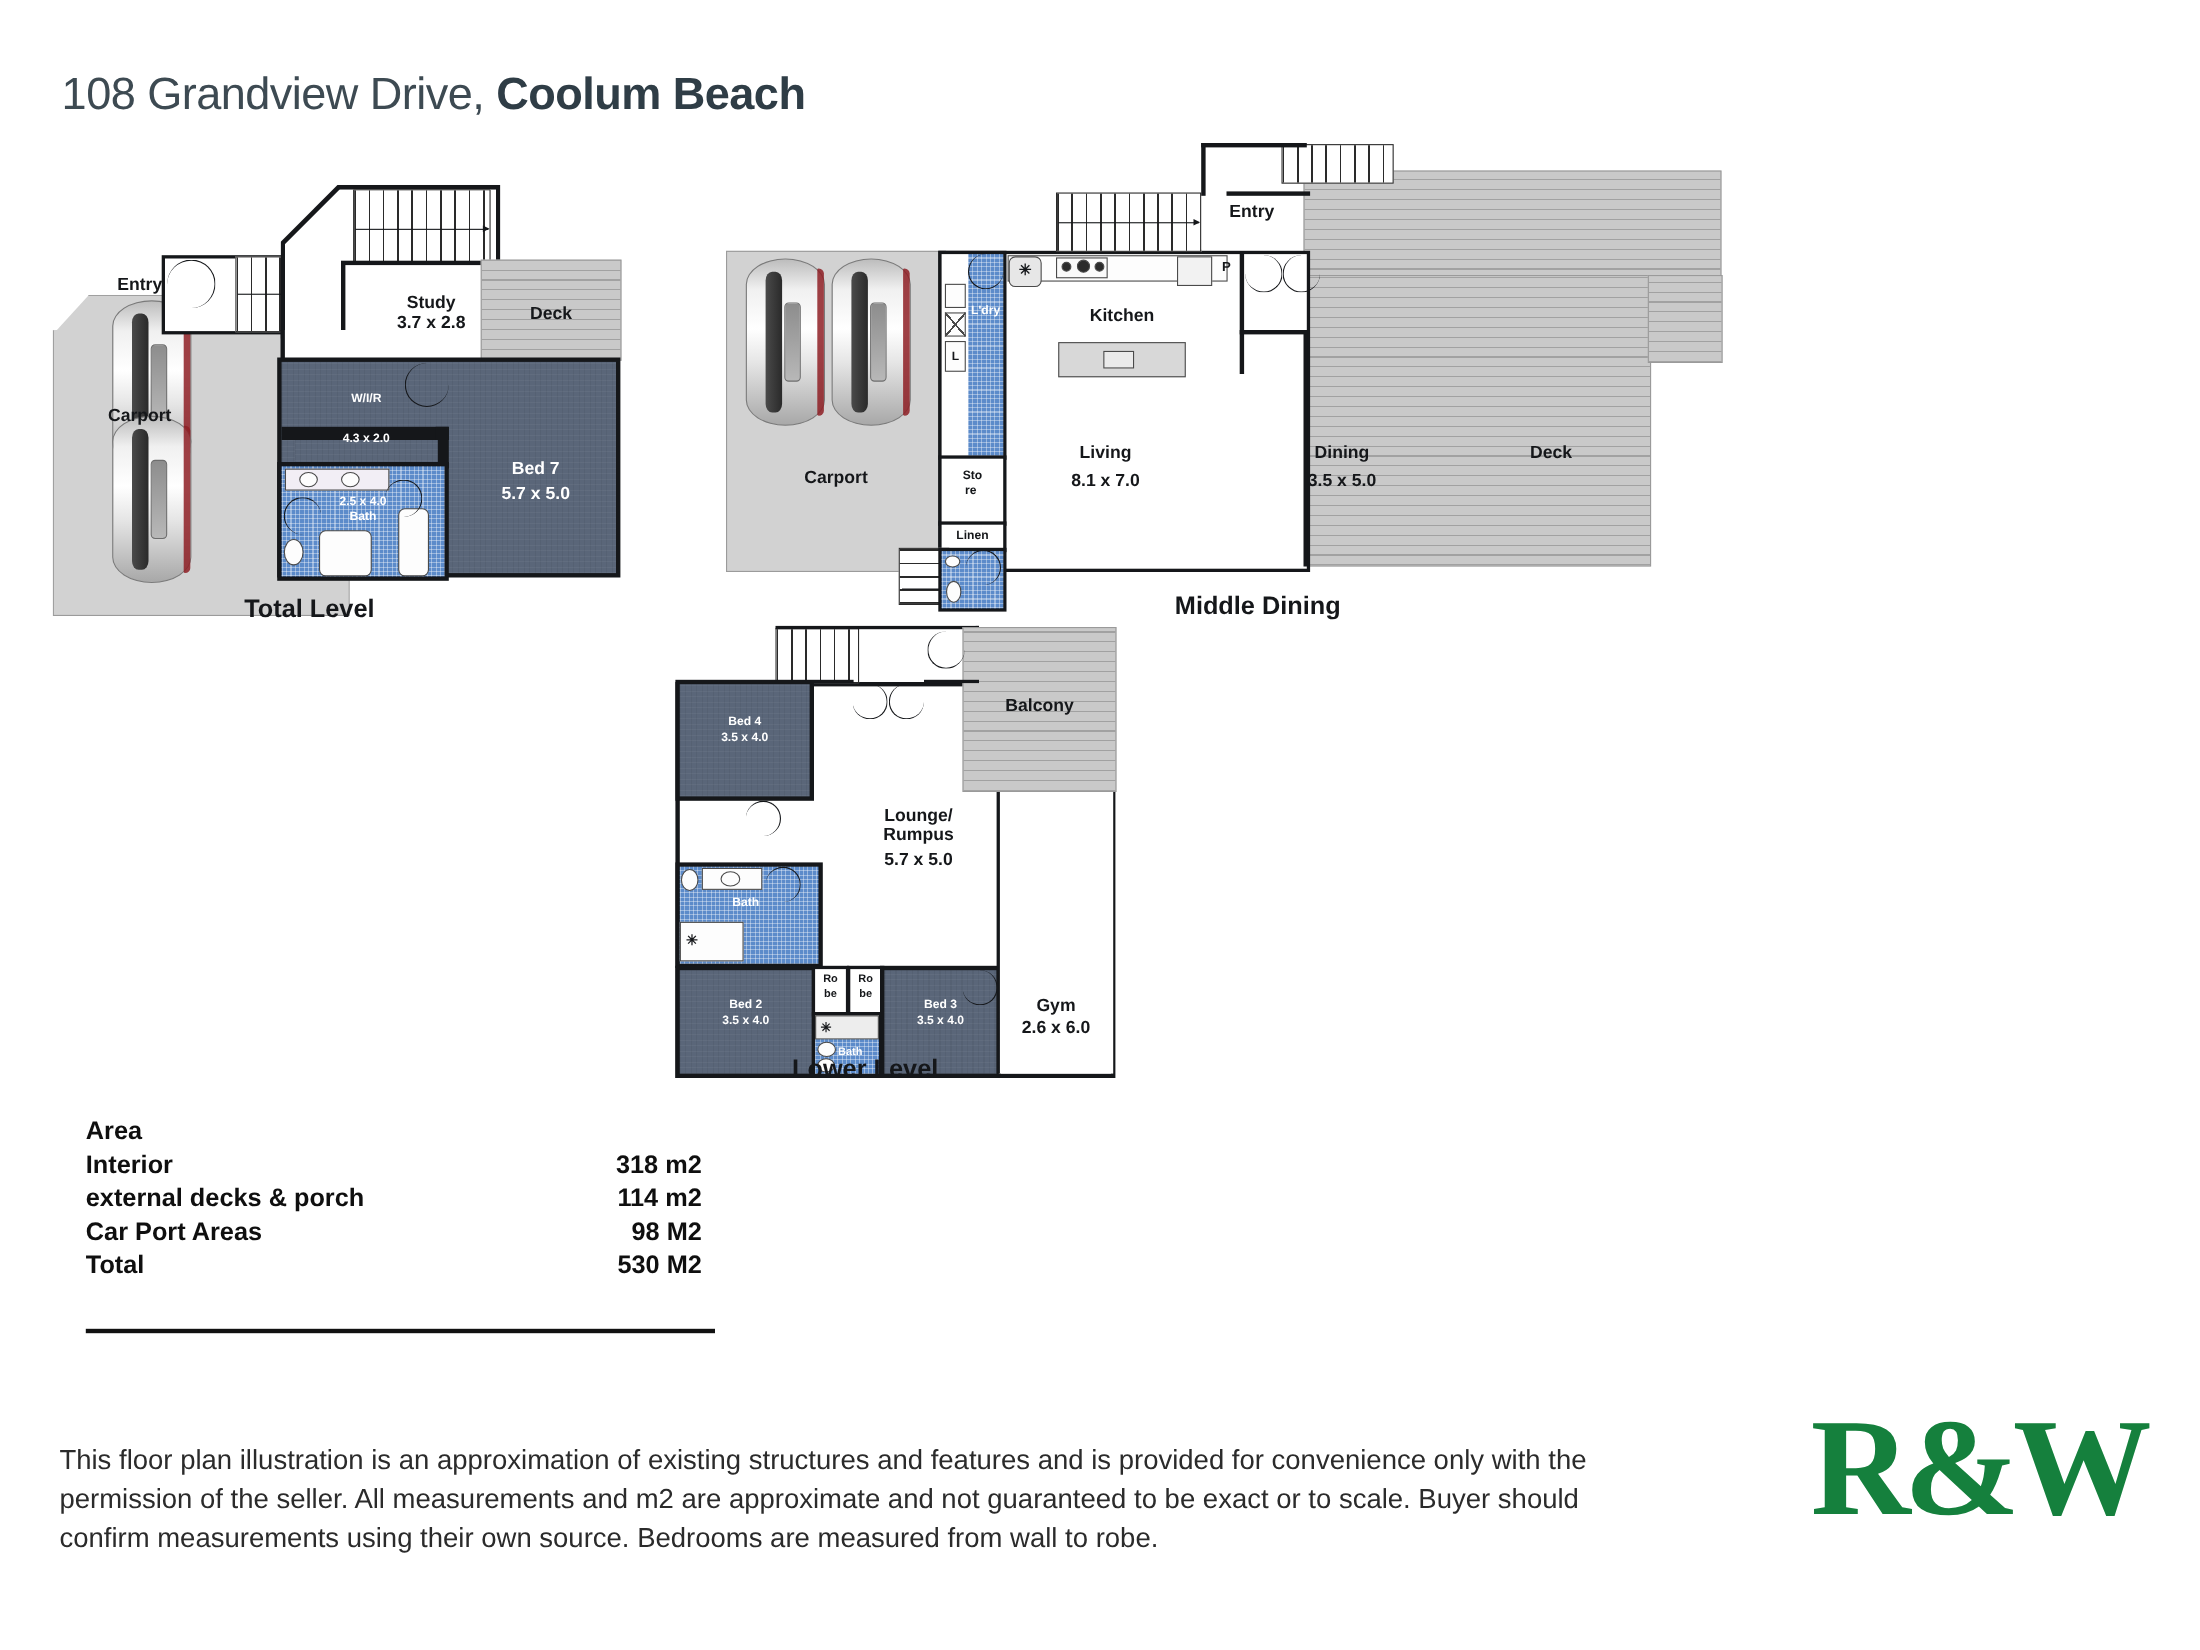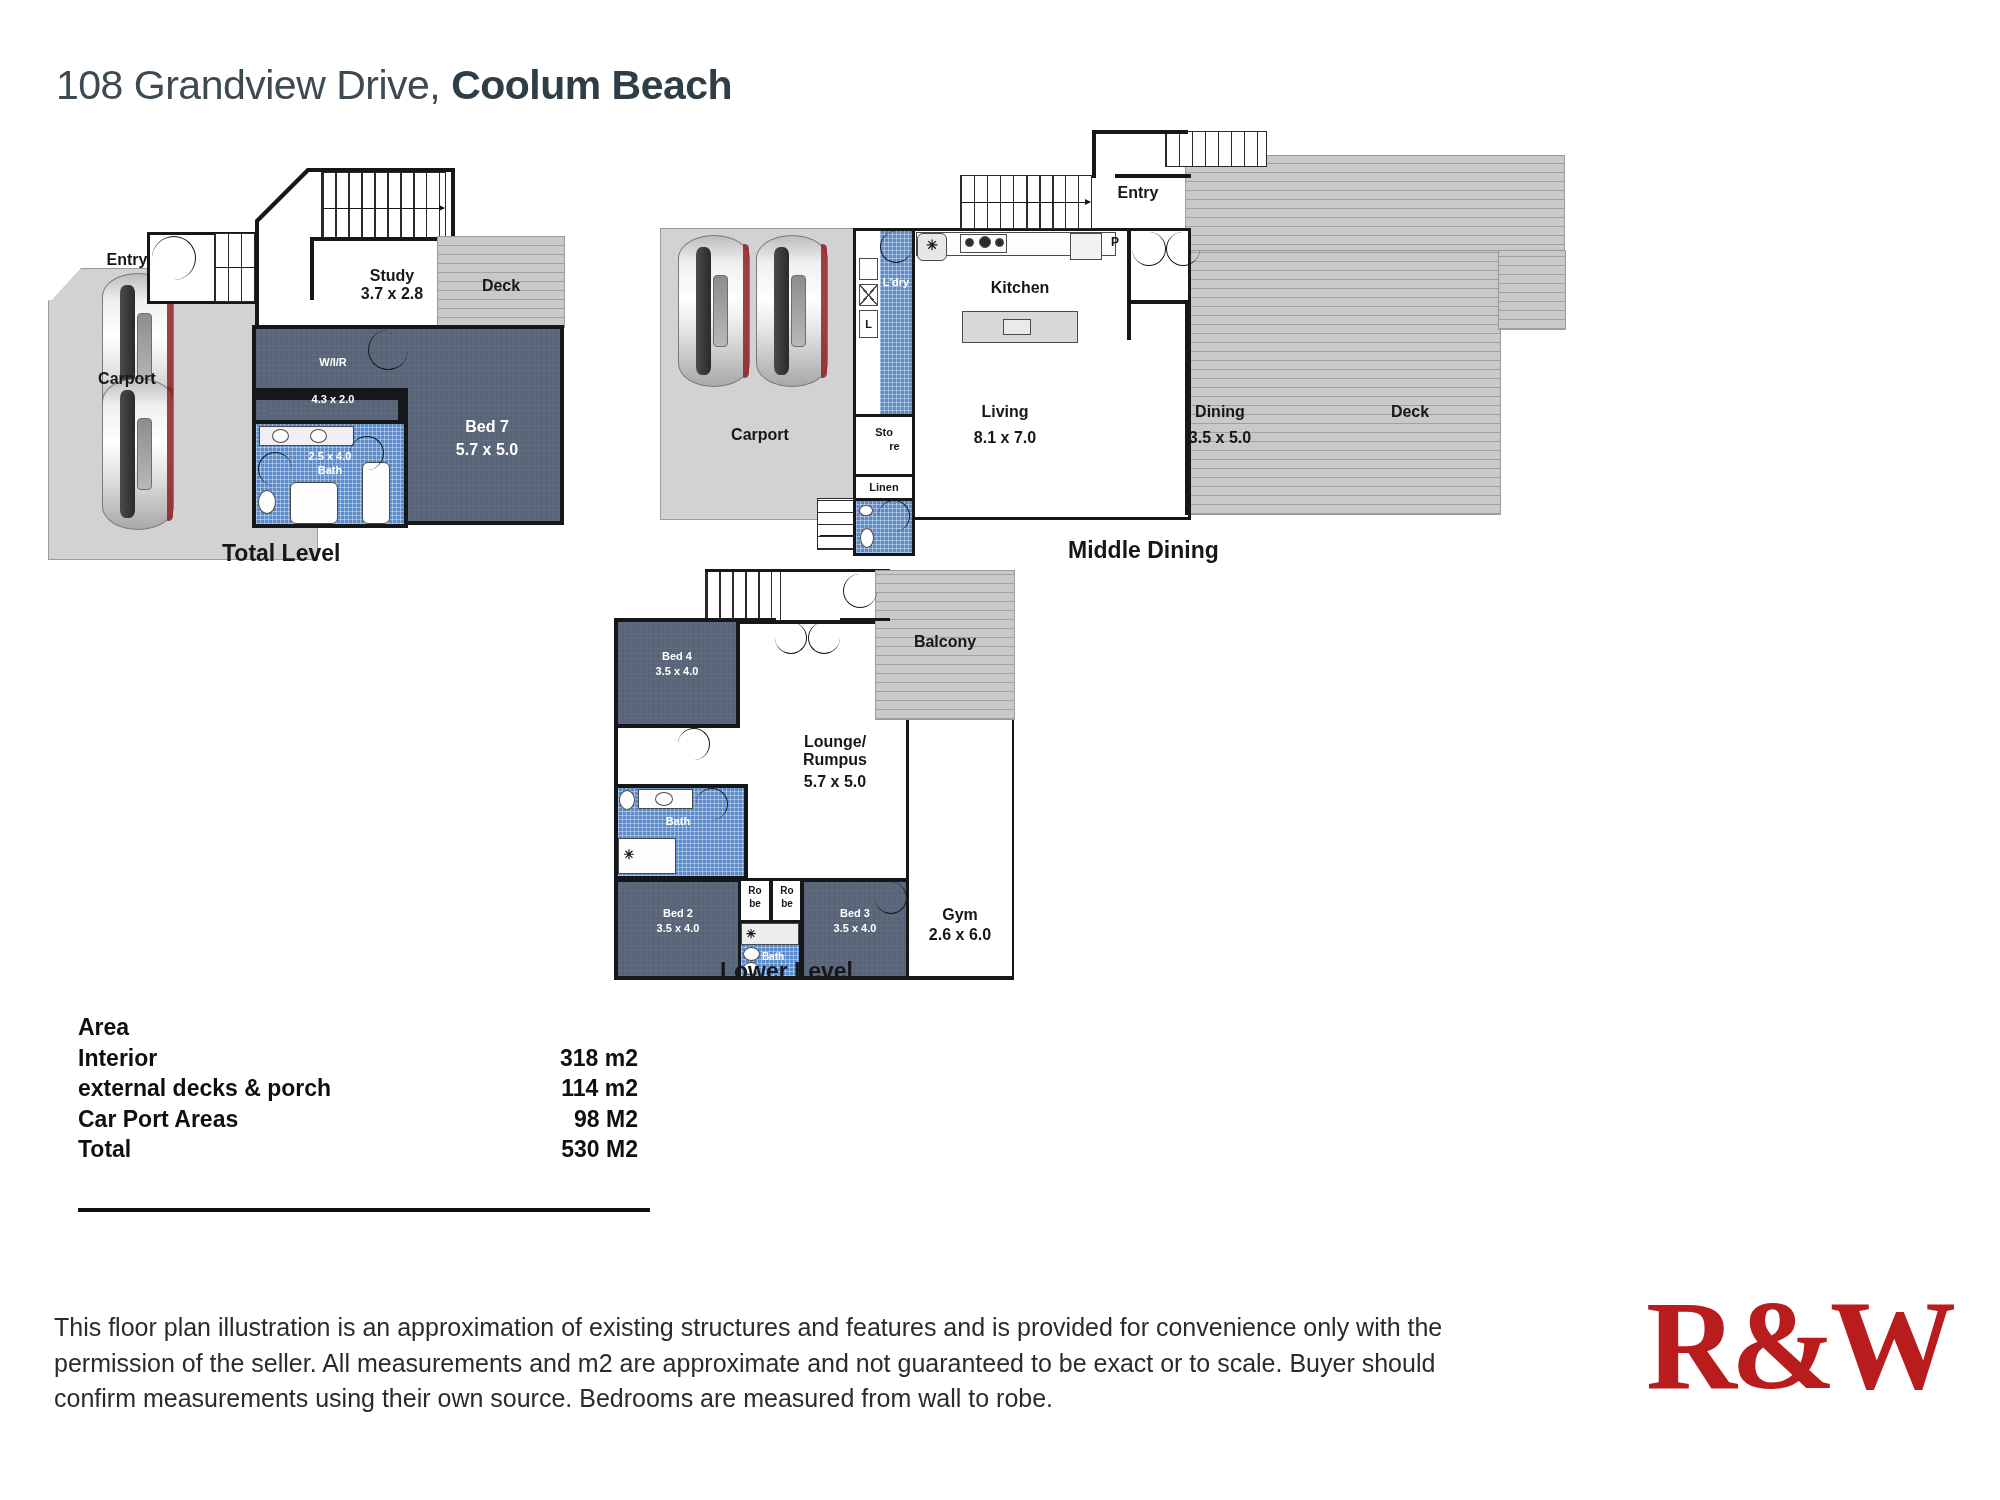--- a/index.html
+++ b/index.html
@@ -126,22 +126,22 @@
 
   
   .disclaimer {
     position:absolute; left:54px; top:1310px; width:1440px;
     font-size:25px; line-height:1.42; color:#2b2b2b;
   }
 
   
   .logo {
     position:absolute; right:50px; top:1272px;
-    font-size:126px; font-weight:700; color:#b91c1c;
-    letter-spacing:-6px; line-height:1; font-family:"Liberation Serif", serif;margin-top:11px;
+    font-size:126px; font-weight:700; color:#15803d;
+    letter-spacing:-6px; line-height:1; font-family:"Liberation Serif", serif;
   }
 </style>
 </head>
 <body>
 
 <div id="page">
 
   <div class="title">
     <span>108 Grandview Drive, </span><span class="bold">Coolum Beach</span>
   </div>
@@ -263,21 +263,21 @@
                 background:
                  linear-gradient(to top right, transparent 47%, #4a4a4a 47%, #4a4a4a 53%, transparent 53%),
                  linear-gradient(to bottom right, transparent 47%, #4a4a4a 47%, #4a4a4a 53%, transparent 53%);"></div>
     <div class="fix" style="left:219px; top:310px; width:19px; height:28px;"></div>
     <div class="lbl sm" style="left:219px; top:318px; width:19px; font-size:11px;">L</div>
     <div class="arc arc-bl" style="left:240px; top:231px; width:32px; height:32px;"></div>
 
     <div class="shp wall" style="left:213px; top:414px; width:62px; height:64px;"></div>
     <div class="shp floor-w" style="left:216px; top:417px; width:56px; height:58px;"></div>
     <div class="lbl sm" style="left:216px; top:426px; width:56px;">Sto</div>
-    <div class="lbl sm" style="left:228px; top:440px; width:53px;">re</div>
+    <div class="lbl sm" style="left:216px; top:440px; width:53px;">re</div>
 
     <div class="shp wall" style="left:213px; top:474px; width:62px; height:28px;"></div>
     <div class="shp floor-w" style="left:216px; top:477px; width:56px; height:22px;"></div>
     <div class="lbl sm" style="left:216px; top:481px; width:56px;">Linen</div>
 
     <div class="tex-stair-h" style="position:absolute; left:177px; top:498px; width:46px; height:52px;"></div>
     <div class="arrow" style="left:180px; top:535px; width:40px;"></div>
     <div class="arc arc-tl" style="left:224px; top:498px; width:34px; height:34px;"></div>
 
     <div class="shp wall" style="left:213px; top:498px; width:62px; height:58px;"></div>

